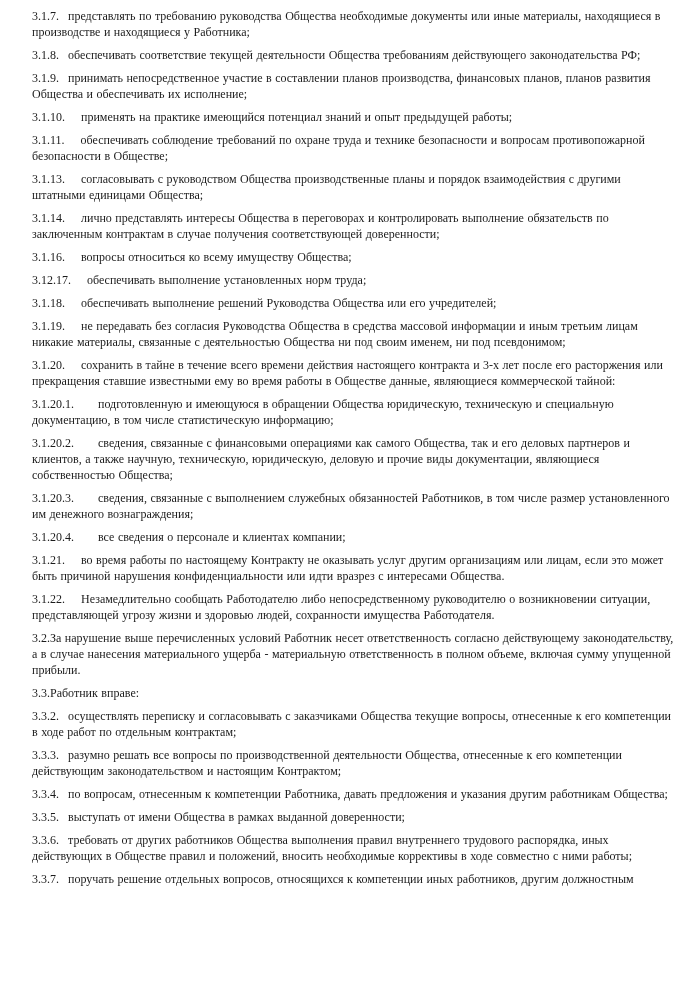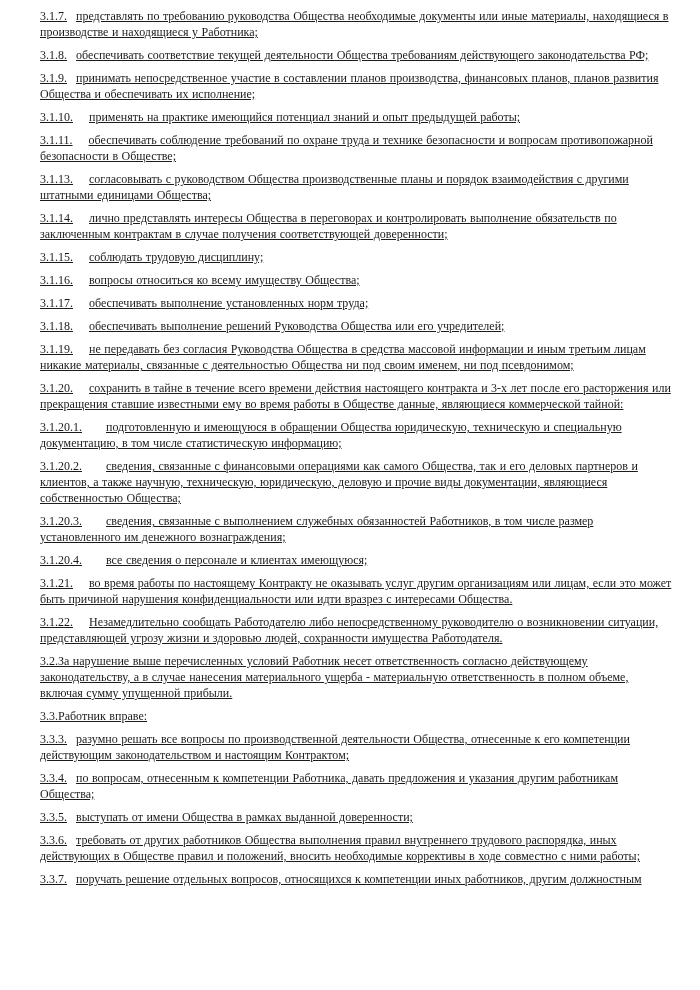--- a/index.html
+++ b/index.html
@@ -15,22 +15,21 @@
     margin: 0;
     background: #ffffff;
     overflow: hidden;
     font-family: "Liberation Serif", "DejaVu Serif", serif;
     font-size: 12px;
     line-height: 16px;
     color: #1b1b1b;
   }
   .clause-list {
     box-sizing: border-box;
-    padding: 8px 26px 0 40px;
-    text-decoration: underline;
+    padding: 8px 26px 0 32px;
   }
   p.clause {
     margin: 0 0 7px 0;
     text-align: left;
     word-spacing: 0.5px;
   }
   
   .gap-tab  .num { margin-right: 9px;  }
   .gap-wide .num { margin-right: 24px; }
   .gap-space .num { margin-right: 16px; }
@@ -41,33 +40,33 @@
 
 <div class="page">
   <div class="clause-list">
       <p class="clause gap-tab"><span class="num">3.1.7.</span><span class="txt">представлять по требованию руководства Общества необходимые документы или иные материалы, находящиеся в производстве и находящиеся у Работника;</span></p>
       <p class="clause gap-tab"><span class="num">3.1.8.</span><span class="txt">обеспечивать соответствие текущей деятельности Общества требованиям действующего законодательства РФ;</span></p>
       <p class="clause gap-tab"><span class="num">3.1.9.</span><span class="txt">принимать непосредственное участие в составлении планов производства, финансовых планов, планов развития Общества и обеспечивать их исполнение;</span></p>
       <p class="clause gap-space"><span class="num">3.1.10.</span><span class="txt">применять на практике имеющийся потенциал знаний и опыт предыдущей работы;</span></p>
       <p class="clause gap-space"><span class="num">3.1.11.</span><span class="txt">обеспечивать соблюдение требований по охране труда и технике безопасности и вопросам противопожарной безопасности в Обществе;</span></p>
       <p class="clause gap-space"><span class="num">3.1.13.</span><span class="txt">согласовывать с руководством Общества производственные планы и порядок взаимодействия с другими штатными единицами Общества;</span></p>
       <p class="clause gap-space"><span class="num">3.1.14.</span><span class="txt">лично представлять интересы Общества в переговорах и контролировать выполнение обязательств по заключенным контрактам в случае получения соответствующей доверенности;</span></p>
-      <p class="clause gap-space"><span class="num">3.1.15.</span><span class="txt">соблюдать трудовую дисциплину;</span></p>
       <p class="clause gap-space"><span class="num">3.1.16.</span><span class="txt">вопросы относиться ко всему имуществу Общества;</span></p>
-      <p class="clause gap-space"><span class="num">3.1.17.</span><span class="txt">обеспечивать выполнение установленных норм труда;</span></p>
+      <p class="clause gap-space"><span class="num">3.12.17.</span><span class="txt">обеспечивать выполнение установленных норм труда;</span></p>
       <p class="clause gap-space"><span class="num">3.1.18.</span><span class="txt">обеспечивать выполнение решений Руководства Общества или его учредителей;</span></p>
       <p class="clause gap-space"><span class="num">3.1.19.</span><span class="txt">не передавать без согласия Руководства Общества в средства массовой информации и иным третьим лицам никакие материалы, связанные с деятельностью Общества ни под своим именем, ни под псевдонимом;</span></p>
       <p class="clause gap-space"><span class="num">3.1.20.</span><span class="txt">сохранить в тайне в течение всего времени действия настоящего контракта и 3-х лет после его расторжения или прекращения ставшие известными ему во время работы в Обществе данные, являющиеся коммерческой тайной:</span></p>
       <p class="clause gap-wide"><span class="num">3.1.20.1.</span><span class="txt">подготовленную и имеющуюся в обращении Общества юридическую, техническую и специальную документацию, в том числе статистическую информацию;</span></p>
       <p class="clause gap-wide"><span class="num">3.1.20.2.</span><span class="txt">сведения, связанные с финансовыми операциями как самого Общества, так и его деловых партнеров и клиентов, а также научную, техническую, юридическую, деловую и прочие виды документации, являющиеся собственностью Общества;</span></p>
       <p class="clause gap-wide"><span class="num">3.1.20.3.</span><span class="txt">сведения, связанные с выполнением служебных обязанностей Работников, в том числе размер установленного им денежного вознаграждения;</span></p>
-      <p class="clause gap-wide"><span class="num">3.1.20.4.</span><span class="txt">все сведения о персонале и клиентах имеющуюся;</span></p>
+      <p class="clause gap-wide"><span class="num">3.1.20.4.</span><span class="txt">все сведения о персонале и клиентах компании;</span></p>
       <p class="clause gap-space"><span class="num">3.1.21.</span><span class="txt">во время работы по настоящему Контракту не оказывать услуг другим организациям или лицам, если это может быть причиной нарушения конфиденциальности или идти вразрез с интересами Общества.</span></p>
       <p class="clause gap-space"><span class="num">3.1.22.</span><span class="txt">Незамедлительно сообщать Работодателю либо непосредственному руководителю о возникновении ситуации, представляющей угрозу жизни и здоровью людей, сохранности имущества Работодателя.</span></p>
       <p class="clause gap-none"><span class="num">3.2.</span><span class="txt">За нарушение выше перечисленных условий Работник несет ответственность согласно действующему законодательству, а в случае нанесения материального ущерба - материальную ответственность в полном объеме, включая сумму упущенной прибыли.</span></p>
       <p class="clause gap-none"><span class="num">3.3.</span><span class="txt">Работник вправе:</span></p>
+      <p class="clause gap-tab"><span class="num">3.3.2.</span><span class="txt">осуществлять переписку и согласовывать с заказчиками Общества текущие вопросы, отнесенные к его компетенции в ходе работ по отдельным контрактам;</span></p>
       <p class="clause gap-tab"><span class="num">3.3.3.</span><span class="txt">разумно решать все вопросы по производственной деятельности Общества, отнесенные к его компетенции действующим законодательством и настоящим Контрактом;</span></p>
       <p class="clause gap-tab"><span class="num">3.3.4.</span><span class="txt">по вопросам, отнесенным к компетенции Работника, давать предложения и указания другим работникам Общества;</span></p>
       <p class="clause gap-tab"><span class="num">3.3.5.</span><span class="txt">выступать от имени Общества в рамках выданной доверенности;</span></p>
       <p class="clause gap-tab"><span class="num">3.3.6.</span><span class="txt">требовать от других работников Общества выполнения правил внутреннего трудового распорядка, иных действующих в Обществе правил и положений, вносить необходимые коррективы в ходе совместно с ними работы;</span></p>
       <p class="clause gap-tab"><span class="num">3.3.7.</span><span class="txt">поручать решение отдельных вопросов, относящихся к компетенции иных работников, другим должностным</span></p>
     </div>
 </div>
 
 </body></html>

